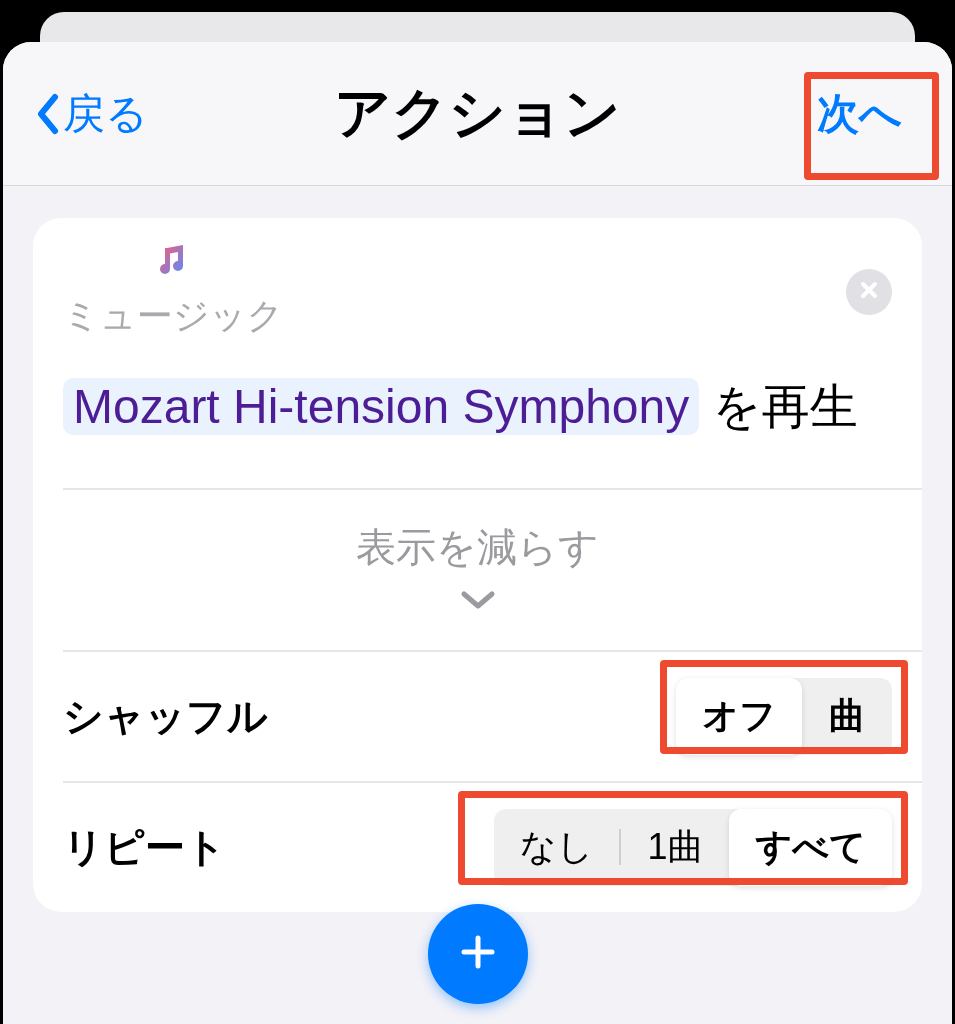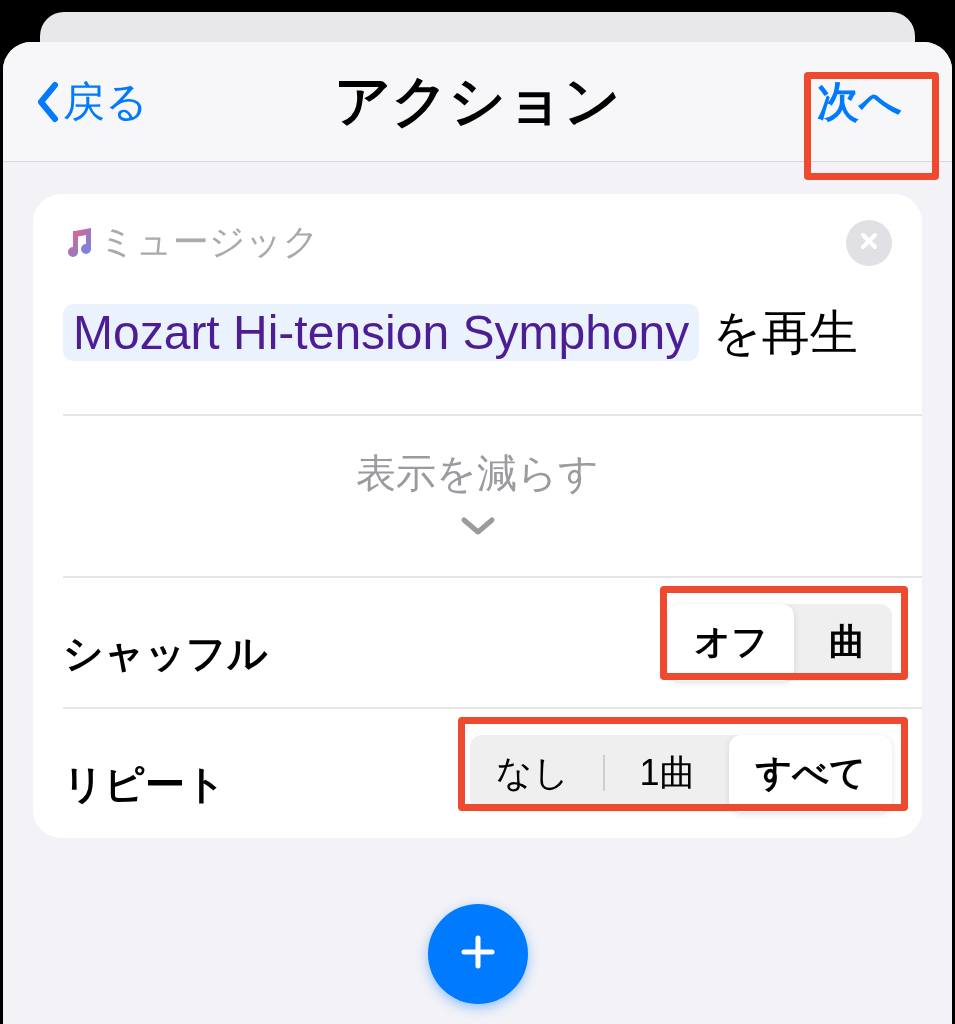--- a/index.html
+++ b/index.html
@@ -30,21 +30,21 @@
       right: 3px;
       bottom: 0;
       background: #f2f2f7;
       border-radius: 28px 28px 0 0;
       overflow: hidden;
     }
     .navbar {
       display: flex;
       align-items: center;
       justify-content: space-between;
-      height: 120px;
+      height: 144px;
       padding: 0 30px;
       border-bottom: 1px solid #d8d8dc;
       background: #f7f7f9;
     }
     .back-btn {
       display: flex;
       align-items: center;
       color: #007aff;
       font-size: 42px;
       font-weight: 400;
@@ -88,23 +88,24 @@
     }
     .card-header {
       display: flex;
       align-items: center;
       justify-content: space-between;
       padding: 24px 30px 18px 30px;
     }
     .app-label {
       display: flex;
       align-items: center;
-      gap: 0;
+      gap: 14px;
       color: #a9a9ae;
       font-size: 36px;
+      flex-direction: column;
     }
     .music-icon {
       width: 36px;
       height: 36px;
     }
     .close-circle {
       width: 46px;
       height: 46px;
       background: #e1e1e5;
       border-radius: 50%;
@@ -143,34 +144,34 @@
       color: #9a9a9f;
       font-size: 40px;
       flex-direction: column;
     }
     .chev-down svg {
       width: 36px;
       height: 22px;
     }
     .option-row {
       display: flex;
-      align-items: flex-end;
+      align-items: center;
       justify-content: space-between;
       padding: 26px 30px;
       font-size: 40px;
       font-weight: 700;
       color: #000;
       position: relative;
     }
     .segmented {
       display: flex;
       background: #efeff0;
       border-radius: 12px;
       padding: 0;
-      gap: 8px;
+      gap: 0;
       align-items: center;
     }
     .seg-item {
       padding: 14px 26px;
       font-size: 36px;
       font-weight: 600;
       color: #000;
       border-radius: 12px;
       text-align: center;
       min-width: 90px;

